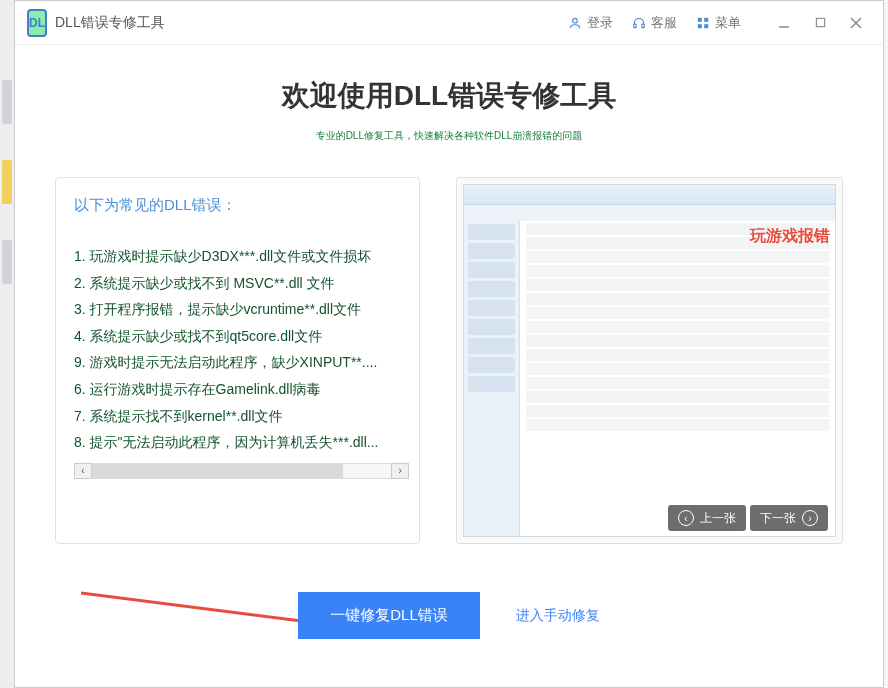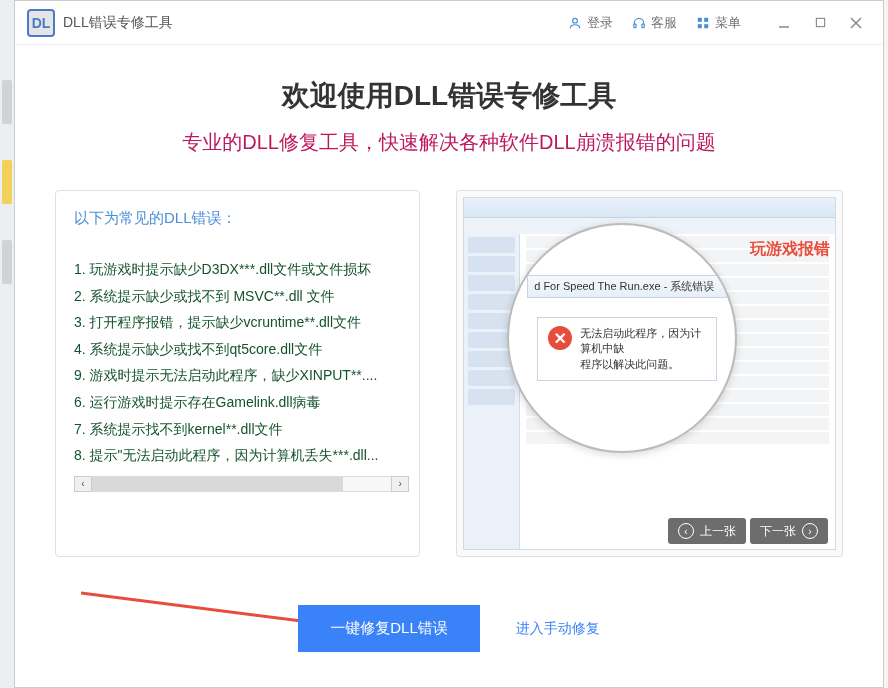--- a/index.html
+++ b/index.html
@@ -25,29 +25,29 @@
       padding: 0 12px;
       border-bottom: 1px solid #eee;
       justify-content: space-between;
     }
     .titlebar-left {
       display: flex;
       align-items: center;
       gap: 8px;
     }
     .app-icon {
-      width: 28px;
+      width: 20px;
       height: 28px;
-      background: #e5e5e5;
+      background: #86efac;
       border: 2px solid #4a7bc8;
       border-radius: 4px;
       display: flex;
       align-items: center;
       justify-content: center;
-      font-size: 14px;
+      font-size: 12px;
       font-weight: bold;
       color: #4a7bc8;
     }
     .app-title {
       font-size: 14px;
       color: #555;
     }
     .titlebar-right {
       display: flex;
       align-items: center;
@@ -82,22 +82,22 @@
     }
     .main-title {
       text-align: center;
       font-size: 28px;
       font-weight: bold;
       color: #333;
       margin-bottom: 14px;
     }
     .subtitle {
       text-align: center;
-      font-size: 20px;
-      color: #be185d;
+      font-size: 10px;
+      color: #15803d;
       margin-bottom: 34px;
     }
     .two-col {
       display: flex;
       gap: 36px;
     }
     .left-panel {
       width: 368px;
       border: 1px solid #e0e0e0;
       border-radius: 4px;
@@ -457,30 +457,20 @@
                   <div class="row"></div>
                 <div class="row"></div>
                   <div class="row"></div>
                   <div class="row"></div>
               </div>
             </div>
           </div>
         </div>
         <div class="ss-label">玩游戏报错</div>
 
-        <div class="magnifier">
-          <div class="mag-titlebar">d For Speed The Run.exe - 系统错误</div>
-          <div class="mag-dialog">
-            <div class="err-circle">✕</div>
-            <div class="mag-text">
-              <span>无法启动此程序，因为计算机中缺</span><br>
-              <span>程序以解决此问题。</span>
-            </div>
-          </div>
-        </div>
 
         <div class="nav-btn nav-prev">
           <span class="nav-arrow-circle">‹</span>
           <span>上一张</span>
         </div>
         <div class="nav-btn nav-next">
           <span>下一张</span>
           <span class="nav-arrow-circle">›</span>
         </div>
       </div>

